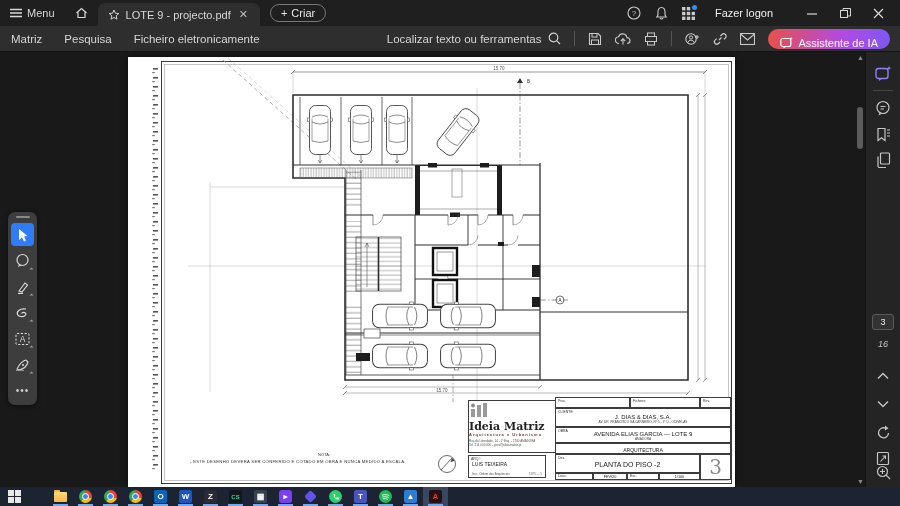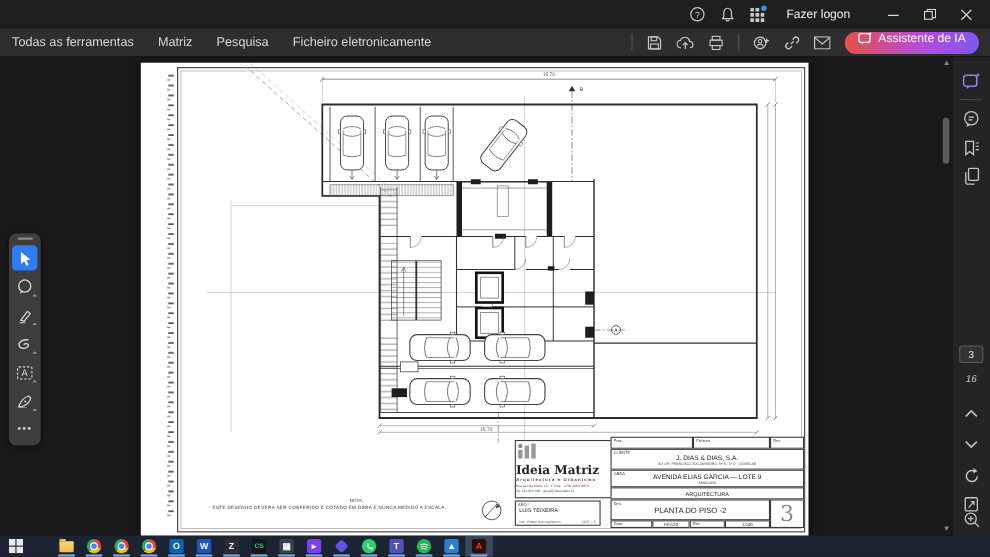--- a/index.html
+++ b/index.html
@@ -22,21 +22,21 @@
   .blue-dot { position:absolute; right:-2px; top:-2px; width:5px; height:5px; border-radius:50%; background:#3c8df0; }
   .signin { color:#efefef; margin:0 6px; }
   .winctl { display:flex; align-items:center; gap:22px; margin-left:14px; padding-right:6px; }
 
   .toolbar { position:absolute; left:0; top:26px; width:900px; height:26px; background:#2e2e2e;
              border-bottom:1px solid #141414; display:flex; align-items:center; color:#d5d5d5; font-size:11.5px; }
   .tool-item { padding:0 11px; }
   .tool-right { margin-left:auto; display:flex; align-items:center; gap:13px; padding-right:10px; }
   .search-btn { display:flex; align-items:center; gap:6px; color:#d5d5d5; }
   .vsep { width:1px; height:15px; background:#555; }
-  .ai-pill { display:flex; align-items:flex-start; gap:6px; height:20px; padding:0 12px; border-radius:11px;
+  .ai-pill { display:flex; align-items:flex-end; gap:6px; height:20px; padding:0 12px; border-radius:11px;
              background:linear-gradient(90deg,#e8504a 0%,#b14be0 60%,#7f57f2 100%); color:#fff; font-size:11px; }
 
   
   .content { position:absolute; left:0; top:52px; width:900px; height:435px; background:#191919; }
 
   .page { position:absolute; left:128px; top:5px; width:607px; height:430px; background:#ffffff;
           box-shadow:0 0 6px rgba(0,0,0,.6); }
   .plan-svg { position:absolute; left:0; top:0; }
 
   
@@ -87,20 +87,44 @@
   .chrome:after { content:''; position:absolute; inset:3px; background:#4285f4; border:1px solid #fff; border-radius:50%; }
   .folder { width:13px; height:10px; background:linear-gradient(#ffd977,#f5b74a); border-radius:1px; position:relative; }
   .folder:before { content:''; position:absolute; top:-2px; left:0; width:6px; height:2px; background:#f5b74a; border-radius:1px 1px 0 0; }
   .diamond { width:9px; height:9px; background:#6351e8; transform:rotate(45deg); border-radius:2px; }
   .wacircle { width:13px; height:13px; border-radius:50%; background:#25d366; display:flex; align-items:center; justify-content:center; }
 </style>
 </head>
 <body>
 
 <div class="titlebar">
+  <div class="tb-left">
+    <div class="menu-btn">
+      <svg width="12" height="10">
+          <path d="M0,1.5h12M0,5h12M0,8.5h12" stroke="#d8d8d8" stroke-width="1.4"></path>
+        </svg>
+      <span>Menu</span>
+    </div>
+    <div class="home-btn">
+      <svg width="13" height="12">
+          <path d="M1.5,6 L6.5,1.5 L11.5,6 M3,5.5 V10.5 H10 V5.5" fill="none" stroke="#d8d8d8" stroke-width="1.2"></path>
+        </svg>
+    </div>
+    <div class="doc-tab">
+      <svg width="12" height="12">
+          <path d="M6,1 L7.4,4.2 L10.8,4.5 L8.2,6.8 L9,10.2 L6,8.4 L3,10.2 L3.8,6.8 L1.2,4.5 L4.6,4.2 Z" fill="none" stroke="#cfcfcf" stroke-width="1"></path>
+        </svg>
+      <span>LOTE 9 - projecto.pdf</span>
+      <span class="tab-close">✕</span>
+    </div>
+    <div class="criar-btn">
+      <span>+</span>
+      <span>Criar</span>
+    </div>
+  </div>
   <div class="tb-right">
     <span class="tb-ico">
       <svg width="14" height="14">
           <circle cx="7" cy="7" r="6" fill="none" stroke="#c9c9c9" stroke-width="1.1"></circle>
           <text x="7" y="10" font-size="8" fill="#c9c9c9" text-anchor="middle">?</text>
         </svg>
     </span>
     <span class="tb-ico">
       <svg width="13" height="14">
           <path d="M6.5,1.5 C4,1.5 3,3.5 3,6 L3,9 L1.8,11 H11.2 L10,9 L10,6 C10,3.5 9,1.5 6.5,1.5 Z" fill="none" stroke="#c9c9c9" stroke-width="1.1"></path>
@@ -132,25 +156,31 @@
           <path d="M3,2.5 V0.5 H10.5 V8 H8" fill="none" stroke="#d8d8d8" stroke-width="1"></path>
         </svg>
       <svg width="11" height="11">
           <path d="M1,1 L10,10 M10,1 L1,10" stroke="#d8d8d8" stroke-width="1.2"></path>
         </svg>
     </div>
   </div>
 </div>
 
 <div class="toolbar">
-  <span class="tool-item">Todas as ferramentas</span>
   <span class="tool-item">Matriz</span>
   <span class="tool-item">Pesquisa</span>
   <span class="tool-item">Ficheiro eletronicamente</span>
   <div class="tool-right">
+    <span class="search-btn">
+      <span>Localizar texto ou ferramentas</span>
+      <svg width="13" height="13">
+          <circle cx="5.5" cy="5.5" r="4.3" fill="none" stroke="#cfcfcf" stroke-width="1.2"></circle>
+          <path d="M8.8,8.8 L12,12" stroke="#cfcfcf" stroke-width="1.2"></path>
+        </svg>
+    </span>
     <span class="vsep"></span>
     <svg width="14" height="14">
         <path d="M1.5,1.5 H10 L12.5,4 V12.5 H1.5 Z" fill="none" stroke="#c9c9c9" stroke-width="1.1"></path>
         <rect x="4" y="1.5" width="5" height="3.5" fill="none" stroke="#c9c9c9" stroke-width="1"></rect>
         <rect x="3.5" y="8" width="7" height="4.5" fill="none" stroke="#c9c9c9" stroke-width="1"></rect>
       </svg>
     <svg width="16" height="14">
         <path d="M4,11.5 a3.4,3.4 0 0 1 -0.4,-6.8 a4.3,4.3 0 0 1 8.3,0.9 a2.9,2.9 0 0 1 0.3,5.8" fill="none" stroke="#c9c9c9" stroke-width="1.1"></path>
         <path d="M8,12.5 V7 M5.8,9 L8,6.8 L10.2,9" fill="none" stroke="#c9c9c9" stroke-width="1.1"></path>
       </svg>

